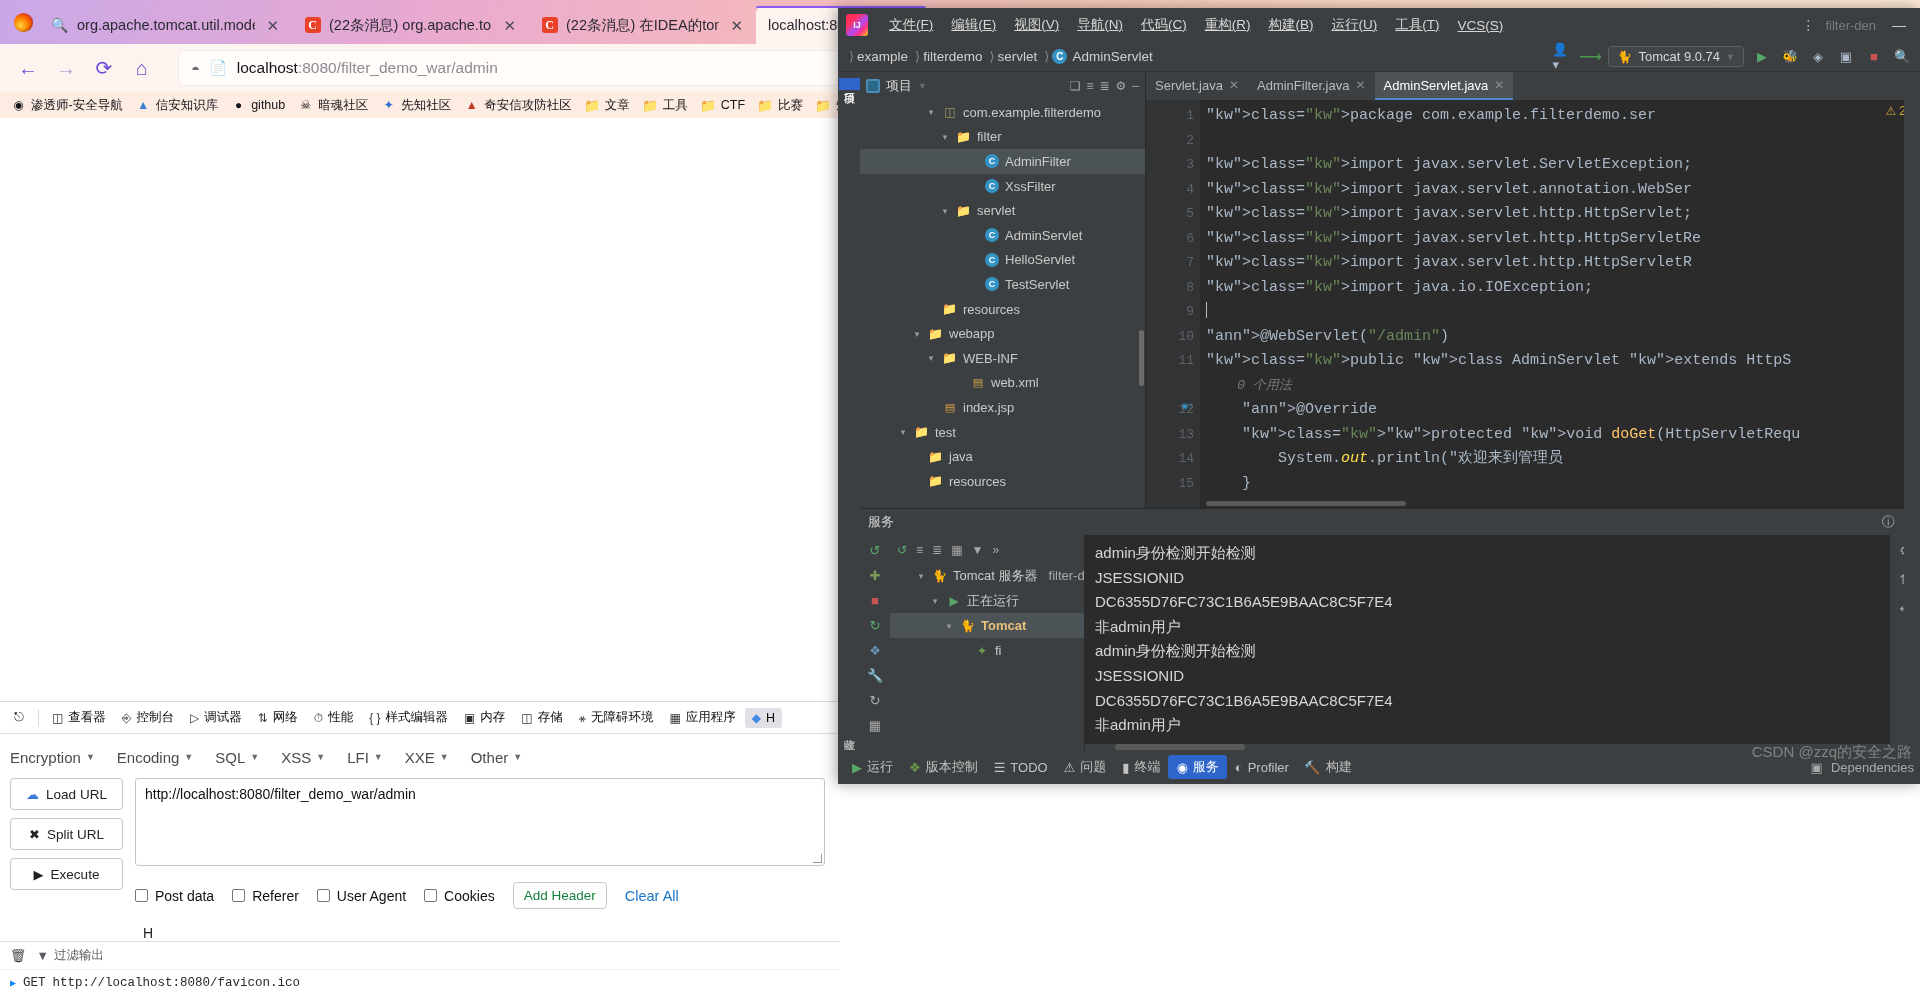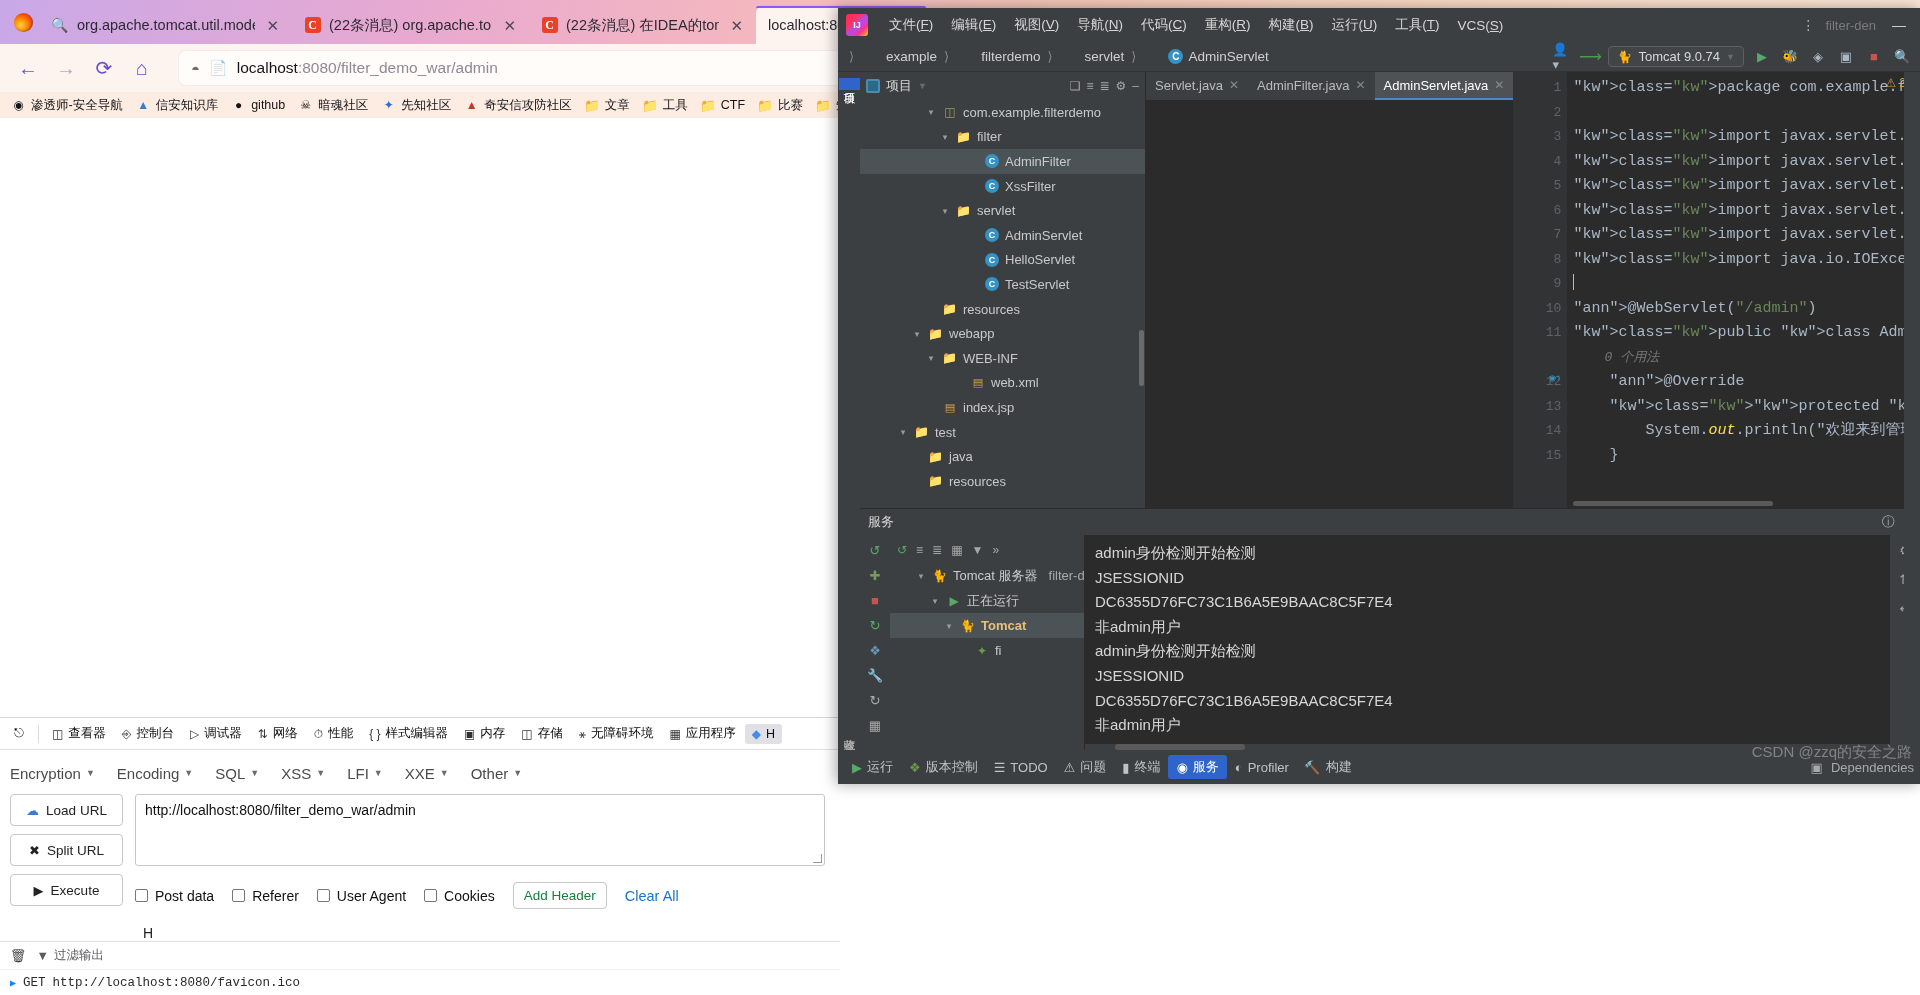--- a/index.html
+++ b/index.html
@@ -105,21 +105,21 @@
   .caret { font-size: 9px; color:#6b6b6b; }
   .hb-body { display:flex; gap:12px; margin-top: 4px; }
   .hb-left { display:flex; flex-direction:column; gap:8px; width:113px; }
   .hb-btn {
     height:32px; border:1px solid #c6c6c6; border-radius:4px; background:#fff;
     display:flex; align-items:center; justify-content:center; gap:7px; font-size:13.5px; color:#222;
   }
   .hb-btn .g { font-size: 13px; }
   .hb-right { flex:1; }
   .hb-url {
-    width: 690px; height: 72px; border:1px solid #c6c6c6; border-radius:3px; background:#fff;
+    width: 690px; height: 88px; border:1px solid #c6c6c6; border-radius:3px; background:#fff;
     padding: 7px 9px; font-size: 14px; color:#111; position:relative; resize:none;
     font-family:"Liberation Sans", sans-serif;
   }
   .hb-url::after{
     content:""; position:absolute; right:2px; bottom:2px; width:8px; height:8px;
     border-right:1px solid #999; border-bottom:1px solid #999;
   }
   .hb-opts { display:flex; align-items:center; gap:18px; margin-top: 16px; font-size:14px; color:#111; }
   .cb { width:13px; height:13px; border:1px solid #767676; border-radius:2px; background:#fff; display:inline-block; }
   .hb-opt { display:flex; align-items:center; gap:7px; }
@@ -154,32 +154,32 @@
   .ij-titlebar {
     height: 34px; background: #3c3f41; display:flex; align-items:center; gap: 0; padding-left: 8px;
   }
   .ij-logo {
     width: 22px; height: 22px; flex:0 0 22px; border-radius:3px;
     background: linear-gradient(135deg,#fe2857 0%,#fe315d 30%,#b04cf0 55%,#ff318c 75%,#ffd000 100%);
     display:flex; align-items:center; justify-content:center;
     font-size:9px; color:#fff; font-weight:bold; margin-right: 12px;
   }
   .ij-menu { display:flex; align-items:center; gap: 0; }
-  .ij-menu-item { padding: 4px 9px; font-size: 13.5px; color:#d6d6d6; white-space:nowrap; }
+  .ij-menu-item { padding: 4px 9px; font-size: 13.5px; color:#d6d6d6; white-space:nowrap;text-decoration:underline; }
   .ij-menu-item u { text-decoration: underline; }
   .ij-title-right { margin-left:auto; display:flex; align-items:center; gap:10px; padding-right:8px; }
   .ij-kebab { color:#b0b0b0; font-size:14px; }
   .ij-search-placeholder { color:#7a7a7a; font-size:13px; }
   .ij-winbtn { color:#c9c9c9; font-size:14px; padding: 0 6px; }
 
   .ij-navbar {
     height: 30px; background:#3c3f41; display:flex; align-items:center; gap:0; padding-left: 8px;
     border-bottom: 1px solid #323232;
   }
-  .crumb { display:flex; align-items:center; gap:5px; font-size:13.5px; color:#cfcfcf; padding-right:4px;margin-left:29px; }
+  .crumb { display:flex; align-items:center; gap:5px; font-size:13.5px; color:#cfcfcf; padding-right:4px; }
   .crumb-sep { color:#888; font-size:13px; padding: 0 3px; }
   .cls-ico {
     width:15px;height:15px;border-radius:50%;background:#3592c4;color:#fff;font-size:10px;
     display:flex;align-items:center;justify-content:center;font-weight:bold;
   }
   .ij-nav-right { margin-left:auto; display:flex; align-items:center; gap:8px; padding-right:8px; }
   .runcfg {
     display:flex; align-items:center; gap:6px; border:1px solid #5e6060; border-radius:4px;
     padding: 2px 8px; font-size:13px; color:#d8d8d8; background:#414547;
   }
@@ -222,21 +222,21 @@
   .ic-pkg { color:#9a9a5c; }
   .ic-class { width:14px;height:14px;border-radius:50%;background:#3592c4;color:#fff;font-size:9px;
     display:flex;align-items:center;justify-content:center;font-weight:bold;}
   .ic-xml { color:#c9a14a; font-size:11px; }
   .ic-jsp { color:#d4a04a; font-size:11px; }
   .tree-scroll {
     position:absolute; right:1px; top:230px; width:5px; height:56px; background:#6b6b6b; border-radius:3px;
   }
 
   
-  .ij-editor { flex:1; display:flex; flex-direction:row; background:#2b2b2b; min-width:0; }
+  .ij-editor { flex:1; display:flex; flex-direction:column; background:#2b2b2b; min-width:0; }
   .ij-tabs { height:28px; display:flex; align-items:stretch; background:#3c3f41; }
   .etab {
     display:flex; align-items:center; gap:6px; padding: 0 9px; font-size:13px; color:#bbb;
     border-bottom: 2px solid transparent; white-space:nowrap;
   }
   .etab.active { background:#4e5254; color:#fff; border-bottom-color:#4a88c7; }
   .etab .x { color:#8a8a8a; font-size:12px; }
   .ij-code { flex:1; display:flex; overflow:hidden; position:relative; }
   .gutter {
     width: 54px; background:#313335; color:#606366; font-family:"Liberation Mono",monospace;

